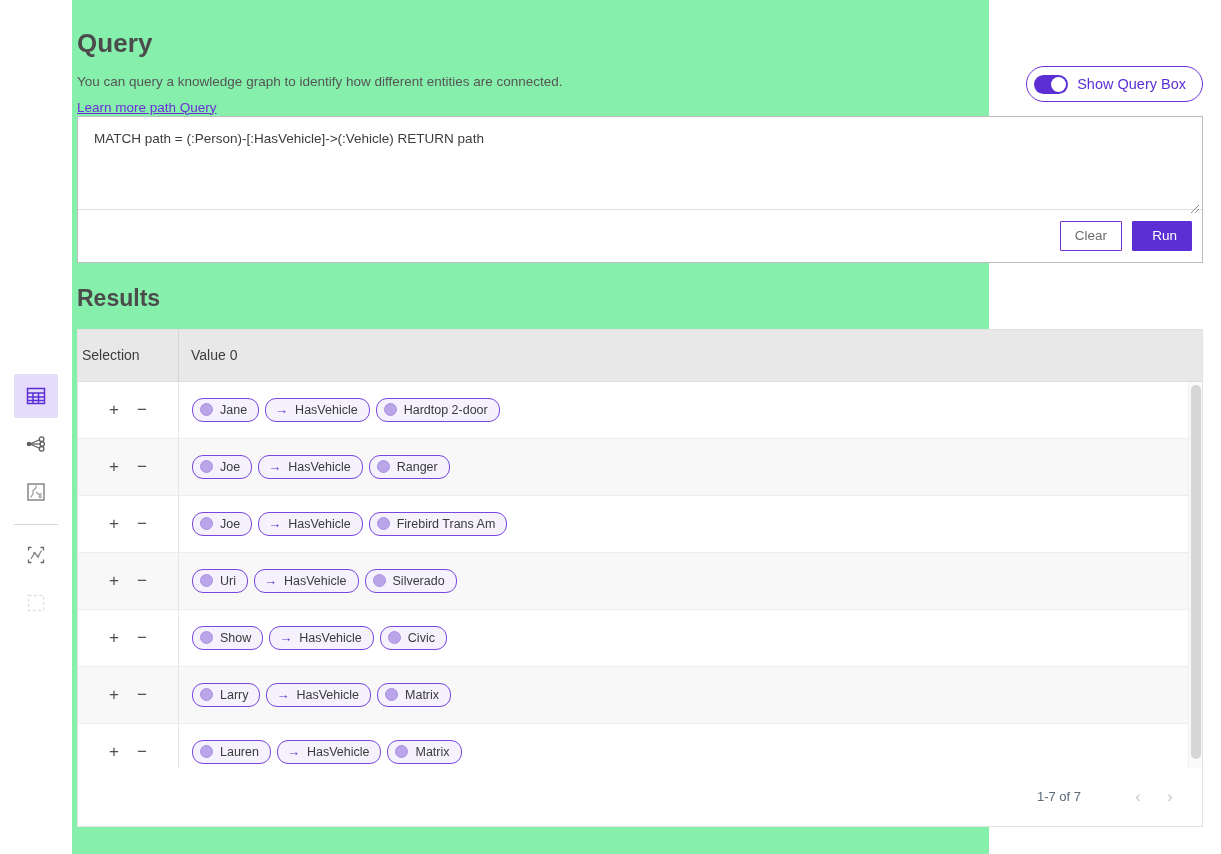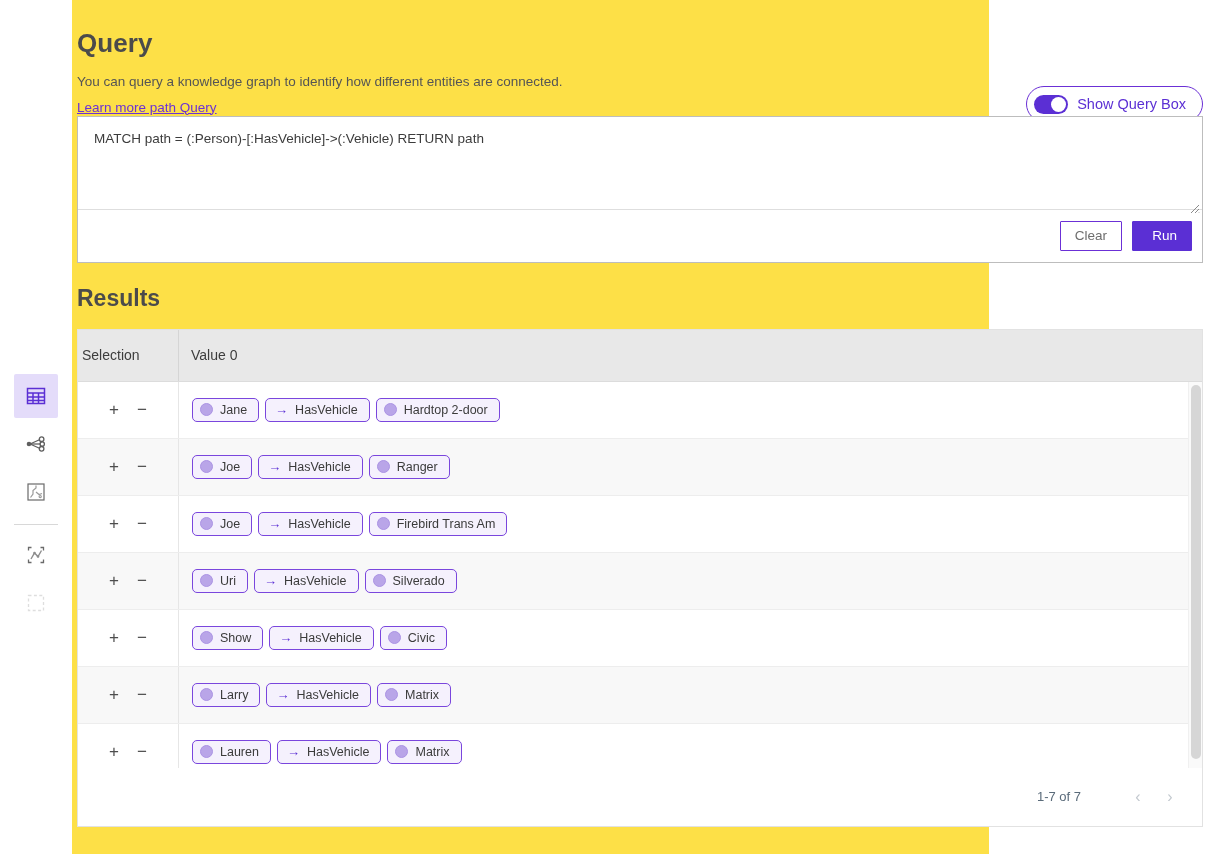--- a/index.html
+++ b/index.html
@@ -4,21 +4,21 @@
 <style>
   * { box-sizing: border-box; }
   html, body {
     margin: 0; padding: 0;
     width: 1221px; height: 854px;
     background: #ffffff;
     font-family: "Liberation Sans", sans-serif;
     overflow: hidden;
   }
 
-  #app { position: relative; width: 989px; height: 854px; background: #fde047; }
+  #app { position: relative; width: 989px; height: 854px; background: #86efac; }
 
   
   .rail {
     position: absolute; left: 0; top: 0;
     width: 72px; height: 854px;
     background: #ffffff;
     display: flex; flex-direction: column; align-items: center;
   }
   .rail-spacer { height: 374px; }
   .rail-btn {
@@ -46,21 +46,21 @@
     margin: 14px 0 0 0; font-size: 13.5px; color: #555; line-height: 1.3;
   }
   .learn-link {
     display: inline-block; margin-top: 9px;
     font-size: 13.5px; color: #6b30d6;
     text-decoration: underline; cursor: pointer;
   }
 
   
   .toggle-pill {
-    position: absolute; right: 18px; top: 86px;
+    position: absolute; right: 18px; top: 66px;
     height: 36px; padding: 0 16px 0 7px;
     border: 1px solid #6b30d6; border-radius: 20px;
     display: flex; align-items: center; gap: 9px;
     background: #fff; cursor: pointer;
   }
   .switch {
     width: 34px; height: 19px; border-radius: 11px;
     background: #5b2fd4; position: relative; flex: 0 0 auto;
   }
   .switch .knob {
@@ -134,21 +134,21 @@
     cursor: pointer; user-select: none;
   }
   .cell-val {
     flex: 1 1 auto; display: flex; align-items: center; gap: 6px;
     padding-left: 13px;
   }
 
   .chip {
     display: inline-flex; align-items: center; gap: 7px;
     height: 24px; padding: 0 11px 0 7px;
-    border: 1px solid #7a46dd; border-radius: 5px;
+    border: 1px solid #7a46dd; border-radius: 11px;
     background: #f5f1fd; font-size: 12.5px; color: #3b3b3b;
     white-space: nowrap; cursor: pointer;
   }
   .chip.rel { padding: 0 11px 0 9px; }
   .dot {
     width: 13px; height: 13px; border-radius: 50%;
     background: #b9a5e8; border: 1px solid #ab93e4; flex: 0 0 auto;
   }
   .arrow { color: #5b2fd4; font-size: 13px; line-height: 1; flex: 0 0 auto; }
 

